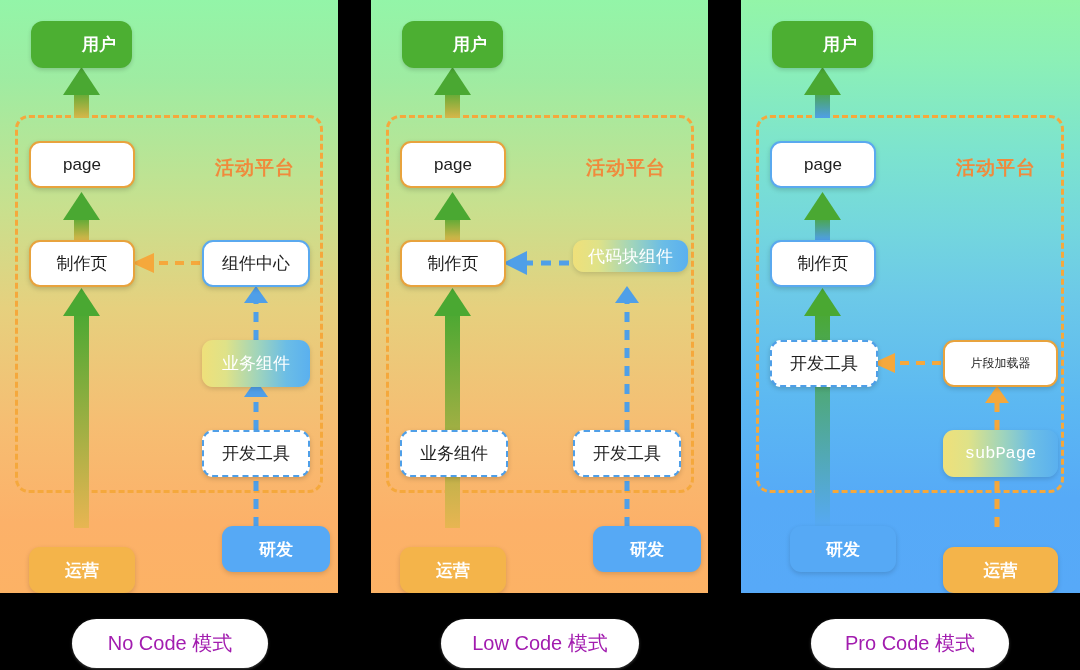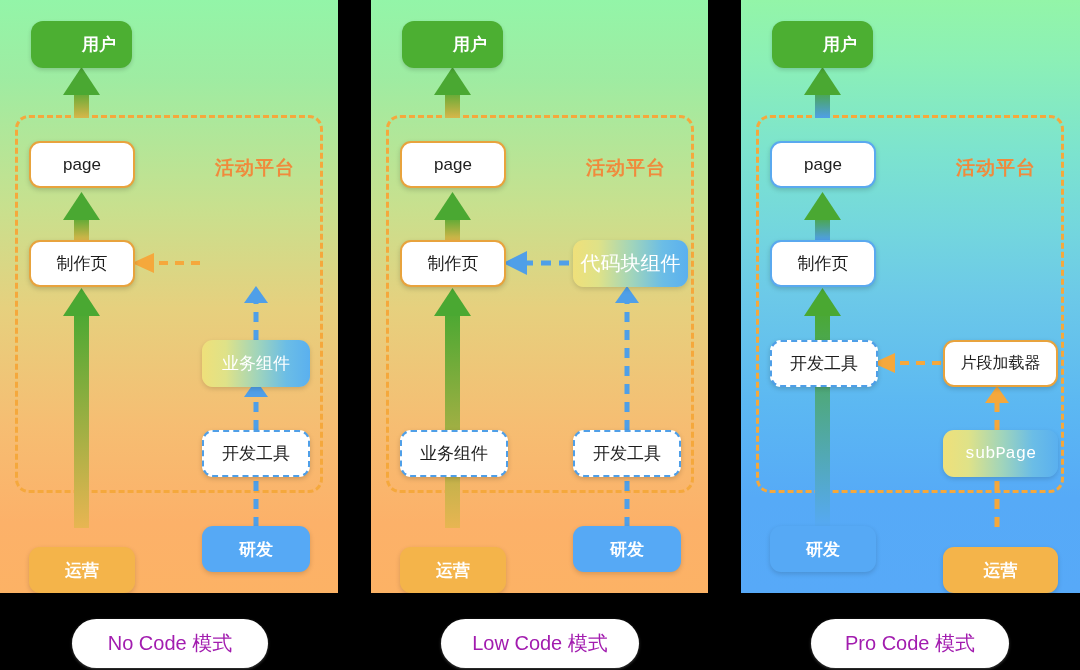--- a/index.html
+++ b/index.html
@@ -21,21 +21,21 @@
 
   .node.user{background:#4caf32;color:#fff;font-weight:bold;border-radius:12px;
              box-shadow:0 2px 4px rgba(0,0,0,.16);padding-left:35px;}
   .node.white{background:#fff;color:#1d1d1d;box-shadow:0 2px 5px rgba(0,0,0,.17);}
   .node.b-orange{border:2px solid #e8a33d;}
   .node.b-blue{border:2px solid #5aa9ef;}
   .node.b-blue-dash{border:2px dashed #4f9fe8;}
   .node.grad{color:#fff;border:none;background:linear-gradient(90deg,#efe07a 0%,#dfe288 22%,#9fd4bc 52%,#6bbde6 78%,#5ab0ef 100%);
              box-shadow:0 2px 5px rgba(0,0,0,.14);}
   .node.op{background:#f4b44a;color:#fff;font-weight:bold;box-shadow:0 2px 5px rgba(0,0,0,.15);margin-top:21px;}
-  .node.dev{background:#56a9f5;color:#fff;font-weight:bold;box-shadow:0 2px 5px rgba(0,0,0,.15);}
+  .node.dev{background:#56a9f5;color:#fff;font-weight:bold;box-shadow:0 2px 5px rgba(0,0,0,.15);margin-left:20px;}
 
   
   .arrow{position:absolute;}
 
   
   .caption{position:absolute;height:49px;background:#fff;border-radius:26px;display:flex;
            align-items:center;justify-content:center;color:#a21caf;font-size:20px;
            box-shadow:0 1px 3px rgba(255,255,255,.25);}
 </style>
 </head>
@@ -98,20 +98,21 @@
         <line x1="256" y1="527" x2="256" y2="478"></line>
       </g>
     </svg>
 
     <div class="node user" style="left:31px;top:21px;width:101px;height:47px;">用户</div>
 
     <div class="node white b-orange" style="left:29px;top:141px;width:106px;height:47px;">page</div>
 
     <div class="node white b-orange" style="left:29px;top:240px;width:106px;height:47px;">制作页</div>
 
+    <div class="node white b-blue" style="left:202px;top:240px;width:108px;height:47px;">组件中心</div>
 
     <div class="node grad" style="left:202px;top:340px;width:108px;height:47px;">业务组件</div>
 
     <div class="node white b-blue-dash" style="left:202px;top:430px;width:108px;height:47px;">开发工具</div>
 
     <div class="node op" style="left:29px;top:526px;width:106px;height:46px;">运营</div>
 
     <div class="node dev" style="left:202px;top:526px;width:108px;height:46px;">研发</div>
   </div>
 
@@ -163,21 +164,21 @@
         <line x1="256" y1="527" x2="256" y2="478"></line>
       </g>
     </svg>
 
     <div class="node user" style="left:31px;top:21px;width:101px;height:47px;">用户</div>
 
     <div class="node white b-orange" style="left:29px;top:141px;width:106px;height:47px;">page</div>
 
     <div class="node white b-orange" style="left:29px;top:240px;width:106px;height:47px;">制作页</div>
 
-    <div class="node grad" style="left:202px;top:240px;width:115px;height:47px;font-size:20px;">代码块组件</div>
+    <div class="node grad" style="left:202px;top:240px;width:115px;height:32px;font-size:17px;">代码块组件</div>
 
     <div class="node white b-blue-dash" style="left:29px;top:430px;width:108px;height:47px;">业务组件</div>
 
     <div class="node white b-blue-dash" style="left:202px;top:430px;width:108px;height:47px;">开发工具</div>
 
     <div class="node op" style="left:29px;top:526px;width:106px;height:46px;">运营</div>
 
     <div class="node dev" style="left:202px;top:526px;width:108px;height:46px;">研发</div>
   </div>
 
@@ -231,21 +232,21 @@
     </svg>
 
     <div class="node user" style="left:31px;top:21px;width:101px;height:47px;">用户</div>
 
     <div class="node white b-blue" style="left:29px;top:141px;width:106px;height:47px;">page</div>
 
     <div class="node white b-blue" style="left:29px;top:240px;width:106px;height:47px;">制作页</div>
 
     <div class="node white b-blue-dash" style="left:29px;top:340px;width:108px;height:47px;">开发工具</div>
 
-    <div class="node white b-orange" style="left:202px;top:340px;width:115px;height:47px;font-size:16px;">片段加载器</div>
+    <div class="node white b-orange" style="left:202px;top:340px;width:115px;height:47px;font-size:12px;">片段加载器</div>
 
     <div class="node grad" style="left:202px;top:430px;width:115px;height:47px;font-family:Liberation Mono, monospace;">subPage</div>
 
     <div class="node dev" style="left:29px;top:526px;width:106px;height:46px;">研发</div>
 
     <div class="node op" style="left:202px;top:526px;width:115px;height:46px;">运营</div>
   </div>
 
   <div class="caption" style="left:72px;top:619px;width:196px;">No Code 模式</div>
 

